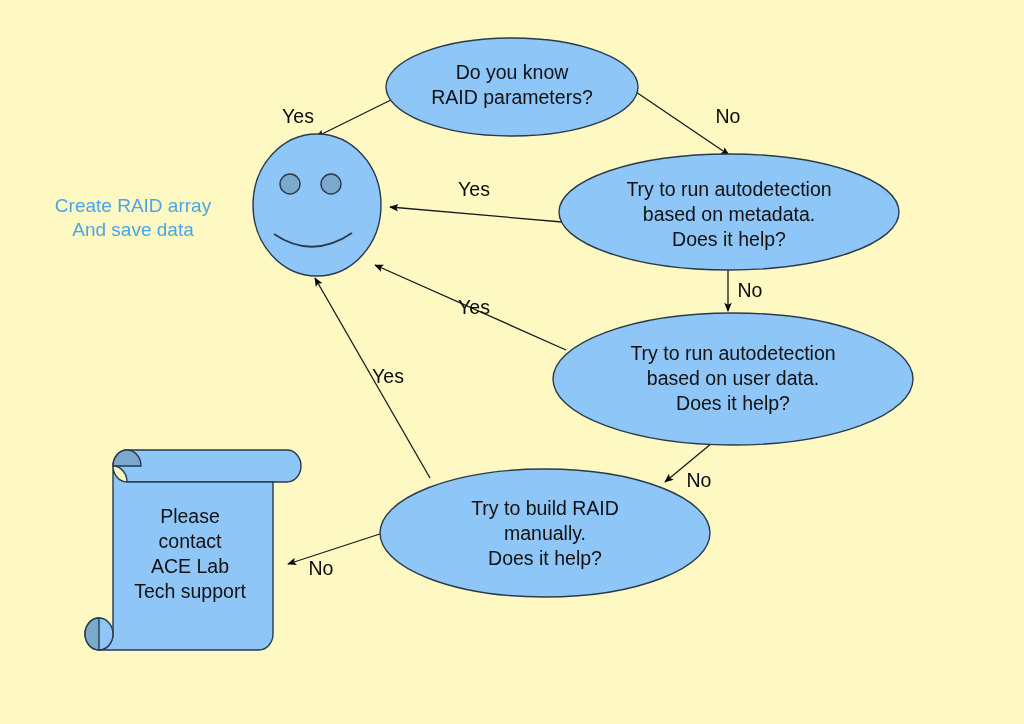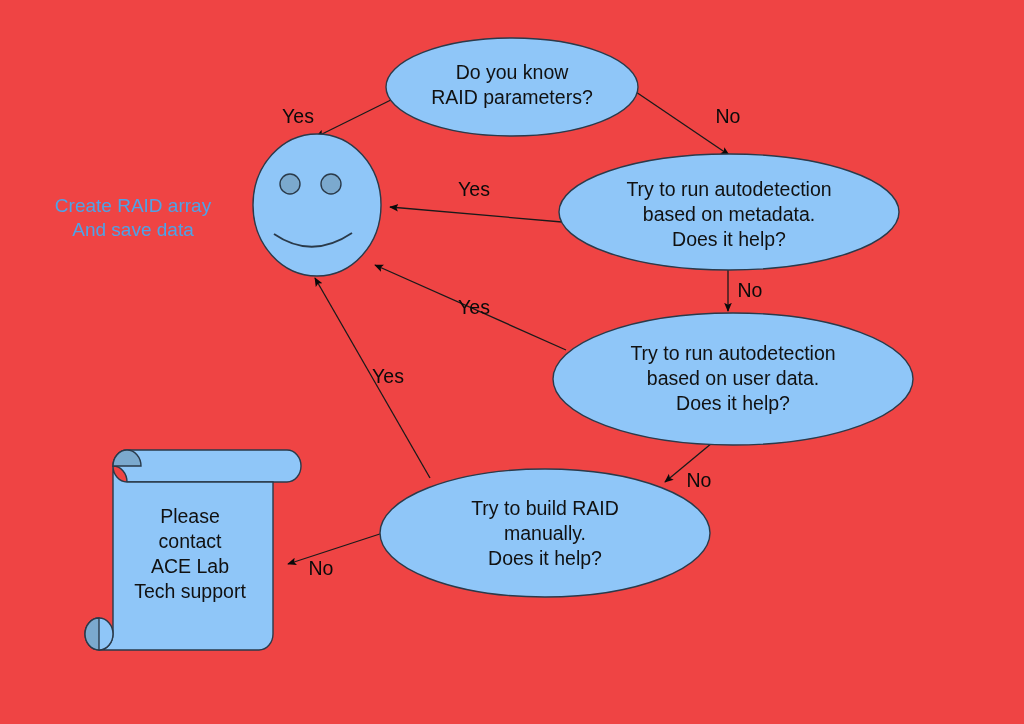--- a/index.html
+++ b/index.html
@@ -7,21 +7,21 @@
     padding: 0;
     background: #ffffff;
   }
   body {
     font-family: "Liberation Sans", sans-serif;
   }
   #canvas {
     position: relative;
     width: 1024px;
     height: 724px;
-    background: #ef4444;
+    background: #fef9c3;
     overflow: hidden;
   }
   #diagram-svg {
     position: absolute;
     left: 0;
     top: 0;
     width: 1024px;
     height: 724px;
   }
   .node-text {

